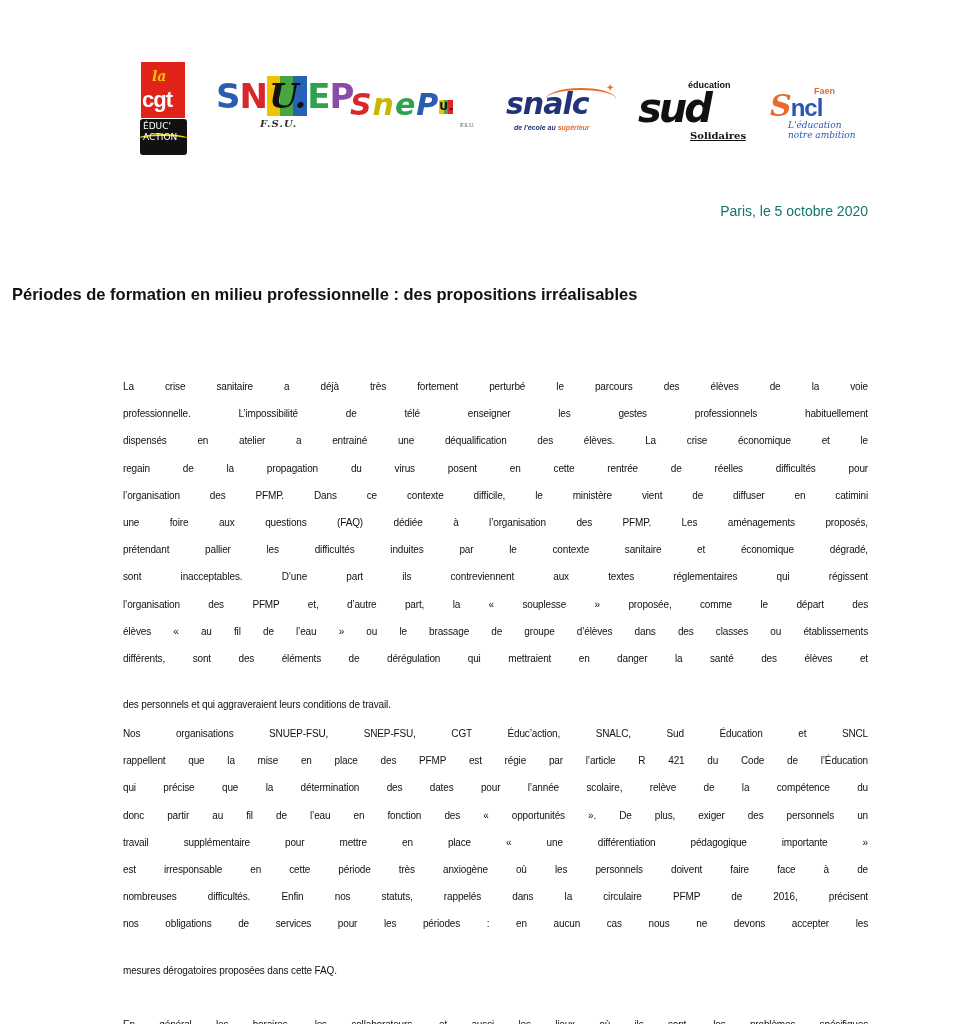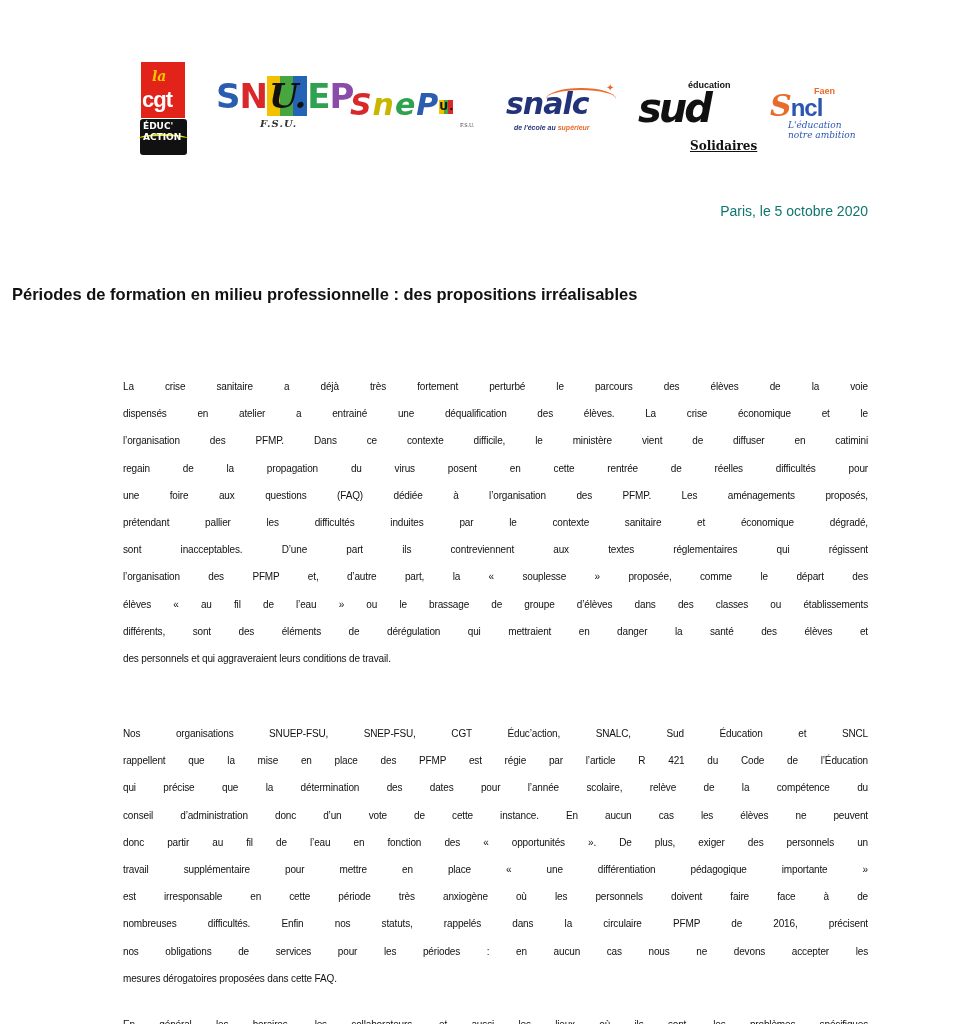--- a/index.html
+++ b/index.html
@@ -7,21 +7,21 @@
     .page { position: absolute; left: 12px; top: 0; width: 967px; height: 1024px; background: #fff; }
 
     
     .logos { position: absolute; top: 62px; left: 126px; width: 720px; height: 96px; }
     .logo { position: absolute; }
     .cgt { left: 0; top: 0; width: 50px; height: 94px; }
     .cgt .red { position: absolute; left: 3px; top: 0; width: 44px; height: 56px; background: #e2231a; }
     .cgt .la { position: absolute; left: 14px; top: 6px; color: #f5c400; font-family: "DejaVu Serif", serif; font-style: italic; font-size: 14px; font-weight: bold; }
     .cgt .cgtt { position: absolute; left: 4px; top: 25px; color: #fff; font-weight: bold; font-size: 22px; letter-spacing: -1px; font-family: "Liberation Sans", sans-serif; }
     .cgt .black { position: absolute; left: 2px; top: 57px; width: 47px; height: 36px; background: #111; border-radius: 3px; }
-    .cgt .educ { position: absolute; left: 5px; top: 59px; color: #fff; font-size: 9px; font-weight: bold; line-height: 11px; font-family: "DejaVu Sans", sans-serif; }
+    .cgt .educ { position: absolute; left: 5px; top: 59px; color: #fff; font-size: 9px; font-weight: normal; line-height: 11px; font-family: "DejaVu Sans", sans-serif; }
     .cgt .swoosh { position: absolute; left: 0; top: 72px; width: 50px; height: 8px; border-radius: 50%; border-top: 2px solid #e8e200; }
 
     .snuep { left: 78px; top: 14px; width: 120px; height: 66px; }
     .snuep .word { font-family: "DejaVu Sans", sans-serif; font-weight: bold; font-size: 34px; letter-spacing: -1px; line-height: 40px; }
     .snuep .s { color: #2a5cb0; }
     .snuep .n { color: #d8282a; }
     .snuep .u { color: #111; background: linear-gradient(90deg,#f2c200 0 33%,#48a640 33% 66%,#2563b6 66%); padding: 0 2px; font-family: "DejaVu Serif", serif; font-style: italic; }
     .snuep .e { color: #2ea24e; }
     .snuep .p { color: #8a4ca8; }
     .snuep .fsu { position: absolute; left: 44px; top: 42px; font-family: "DejaVu Serif", serif; font-style: italic; font-weight: bold; font-size: 10px; color: #333; letter-spacing: 1px; }
@@ -38,38 +38,38 @@
     .snalc { left: 368px; top: 26px; width: 110px; height: 50px; }
     .snalc .word { font-family: "DejaVu Sans", sans-serif; font-weight: bold; font-style: italic; font-size: 30px; color: #23337a; letter-spacing: -1px; line-height: 32px; }
     .snalc .arc { position: absolute; left: 40px; top: 0px; width: 70px; height: 20px; border-top: 2px solid #e96a2a; border-radius: 50% 50% 0 0; }
     .snalc .star { position: absolute; left: 100px; top: -6px; color: #e96a2a; font-size: 10px; }
     .snalc .tag { position: absolute; left: 8px; top: 36px; font-size: 7px; font-style: italic; font-weight: bold; color: #23337a; white-space: nowrap; }
     .snalc .tag .or { color: #e96a2a; }
 
     .sud { left: 500px; top: 18px; width: 100px; height: 66px; }
     .sud .edu { position: absolute; left: 50px; top: 0; font-size: 9px; font-weight: bold; color: #111; }
     .sud .word { position: absolute; left: 0; top: 6px; font-family: "DejaVu Sans", sans-serif; font-weight: bold; font-style: italic; font-size: 40px; color: #111; letter-spacing: -3px; line-height: 44px; }
-    .sud .sol { position: absolute; left: 52px; top: 50px; font-family: "DejaVu Serif", serif; font-weight: bold; font-size: 12px; color: #111; text-decoration: underline; margin-top: 9px; }
+    .sud .sol { position: absolute; left: 52px; top: 50px; font-family: "DejaVu Serif", serif; font-weight: bold; font-size: 10px; color: #111; text-decoration: underline; }
 
     .sncl { left: 632px; top: 24px; width: 90px; height: 60px; }
     .sncl .faen { position: absolute; left: 44px; top: 0; font-size: 9px; font-weight: bold; color: #e96a2a; }
     .sncl .word { position: absolute; left: 0; top: 6px; font-size: 24px; font-weight: bold; line-height: 28px; letter-spacing: -1px; }
     .sncl .word .s { color: #e96a2a; font-family: "DejaVu Serif", serif; font-style: italic; font-size: 30px; }
     .sncl .word .ncl { color: #2a55b0; }
     .sncl .tag { position: absolute; left: 18px; top: 34px; font-style: italic; font-size: 9px; color: #2a55b0; line-height: 10px; font-family: "DejaVu Serif", serif; }
 
     
     .date { position: absolute; top: 203px; right: 111px; font-family: "Liberation Sans", sans-serif; font-size: 14px; color: #0f766e; }
     .title { position: absolute; top: 285px; left: 0; width: 967px; text-align: left; font-family: "Liberation Sans", sans-serif; font-size: 16.5px; font-weight: bold; color: #111; }
     .body { position: absolute; left: 111px; width: 745px; font-family: "Liberation Sans", sans-serif; font-size: 10px; line-height: 27.2px; color: #111; text-align: justify; letter-spacing: -0.15px; }
     .p1 { top: 373px; }
     .p2 { top: 720px; }
     .p3 { top: 1011px; }
     .body .line { display: block; text-align: justify; text-align-last: justify; white-space: nowrap; height: 27.2px; }
-    .body .line.last { text-align-last: left; }
+    .body .line.last { text-align-last: left; margin-top: 19px; }
   </style>
 </head>
 <body>
 
 <div class="page">
 
   <div class="logos">
 
     <div class="logo cgt">
       <div class="red"></div>
@@ -116,37 +116,37 @@
       </div>
     </div>
   </div>
 
   <div class="date">Paris, le 5 octobre 2020</div>
 
   <div class="title">Périodes de formation en milieu professionnelle : des propositions irréalisables</div>
 
   <div class="body p1">
     <span class="line">La crise sanitaire a déjà très fortement perturbé le parcours des élèves de la voie</span>
+    <span class="line">professionnelle. L’impossibilité de télé enseigner les gestes professionnels habituellement</span>
     <span class="line">dispensés en atelier a entrainé une déqualification des élèves.  La crise économique et le</span>
+    <span class="line">regain de la propagation du virus posent en cette rentrée de réelles difficultés pour</span>
     <span class="line">l’organisation des PFMP. Dans ce contexte difficile, le ministère vient de diffuser en catimini</span>
-    <span class="line">regain de la propagation du virus posent en cette rentrée de réelles difficultés pour</span>
     <span class="line">une foire aux questions (FAQ) dédiée à l’organisation des PFMP. Les aménagements proposés,</span>
     <span class="line">prétendant pallier les difficultés induites par le contexte sanitaire et économique dégradé,</span>
     <span class="line">sont inacceptables.  D’une part ils contreviennent aux textes réglementaires qui régissent</span>
     <span class="line">l’organisation des PFMP et, d’autre part, la « souplesse » proposée, comme le départ des</span>
     <span class="line">élèves « au fil de l’eau » ou le brassage de groupe d’élèves dans des classes ou établissements</span>
     <span class="line">différents, sont des éléments de dérégulation qui mettraient en danger la santé des élèves et</span>
     <span class="line last">des personnels et qui aggraveraient leurs conditions de travail.</span>
   </div>
 
   <div class="body p2">
     <span class="line">Nos organisations SNUEP-FSU, SNEP-FSU, CGT Éduc’action, SNALC, Sud Éducation et SNCL</span>
     <span class="line">rappellent que la mise en place des PFMP est régie par l’article R 421 du Code de l’Éducation</span>
     <span class="line">qui précise que la détermination des dates pour l’année scolaire, relève de la compétence du</span>
-    <span class="line">conseil d’administration donc d’un vote de cette instance. En aucun cas les élèves ne peuvent</span>
     <span class="line">donc partir au fil de l’eau en fonction des « opportunités ». De plus, exiger des personnels un</span>
     <span class="line">travail supplémentaire pour mettre en place « une différentiation pédagogique importante »</span>
     <span class="line">est irresponsable en cette période très anxiogène où les personnels doivent faire face à de</span>
     <span class="line">nombreuses difficultés. Enfin nos statuts, rappelés dans la circulaire PFMP de 2016, précisent</span>
     <span class="line">nos obligations de services pour les périodes : en aucun cas nous ne devons accepter les</span>
     <span class="line last">mesures dérogatoires proposées dans cette FAQ.</span>
   </div>
 
   <div class="body p3">
     <span class="line">En général les horaires, les collaborateurs, et aussi les lieux où ils sont, les problèmes spécifiques</span>

